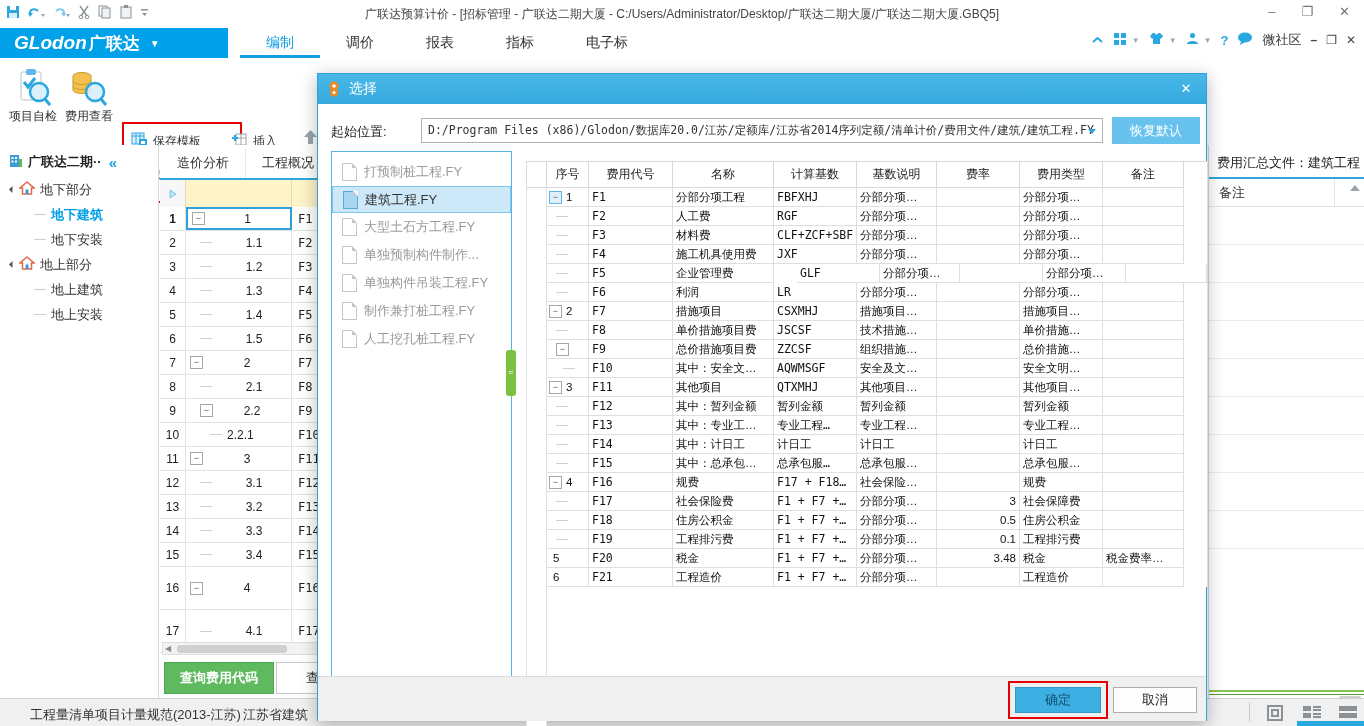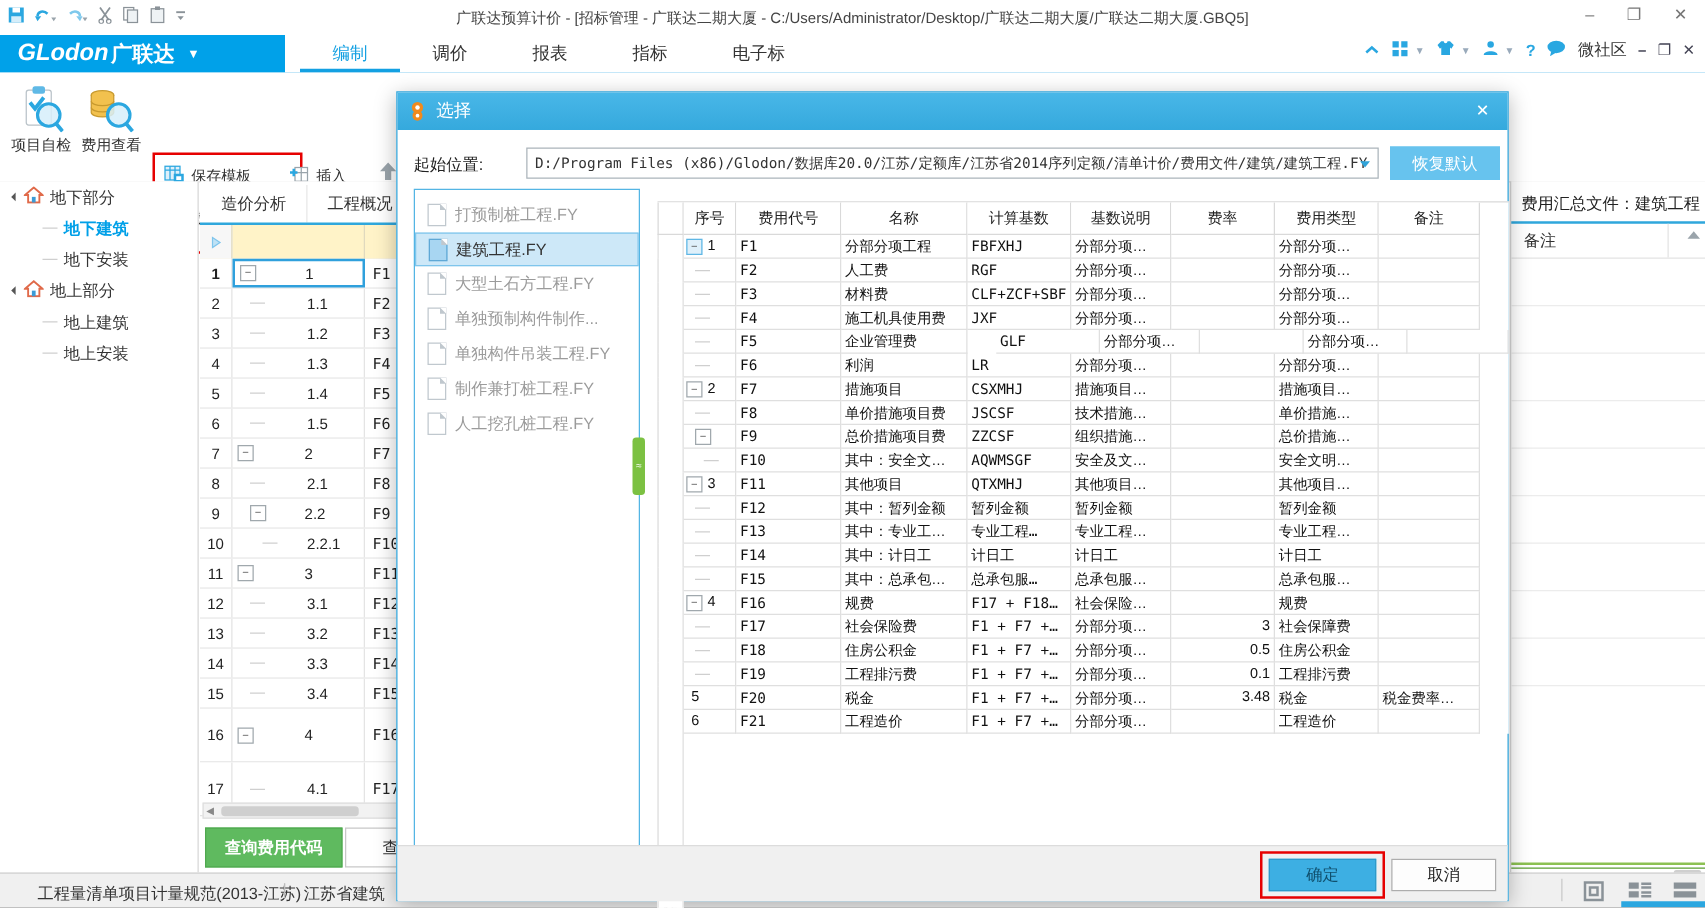--- a/index.html
+++ b/index.html
@@ -299,20 +299,32 @@
           <path d="M2 12 C2 4 22 4 22 12" stroke="#2BA7E0" stroke-width="3" fill="none"></path>
         </svg></div>
     <div class="abs" style="left:650px;top:60px;"><svg width="28" height="13">
           <rect x="4" y="2" width="22" height="11" fill="#fff" stroke="#B5BDC3"></rect>
           <rect x="1" y="5" width="22" height="8" fill="#F2F4F5" stroke="#B5BDC3"></rect>
           <rect x="4" y="8" width="12" height="3" fill="#C8CFD4"></rect>
         </svg></div>
   </div>
 
   <div class="abs sidebar">
+    <div class="side-head">
+      <span><svg width="15" height="15">
+            <rect x="2" y="2" width="9" height="12" fill="#3D9BD6"></rect>
+            <rect x="3.5" y="4" width="2" height="2" fill="#fff"></rect>
+            <rect x="7" y="4" width="2" height="2" fill="#fff"></rect>
+            <rect x="3.5" y="7.5" width="2" height="2" fill="#fff"></rect>
+            <rect x="7" y="7.5" width="2" height="2" fill="#fff"></rect>
+            <rect x="11" y="6" width="3" height="8" fill="#5FB763"></rect>
+          </svg></span>
+      <span>广联达二期··</span>
+      <span class="chev">«</span>
+    </div>
     <div id="side-tree">
         <div class="tree-item">
           <span class="tri"></span>
           <span><svg width="16" height="14" style="margin-right:5px;">
               <path d="M8 1 L15 7 L12.5 7 L12.5 13 L3.5 13 L3.5 7 L1 7 Z" fill="#fff" stroke="#E06A4A" stroke-width="1.5"></path>
               <rect x="6.5" y="8.5" width="3" height="4.5" fill="#3D9BD6"></rect>
             </svg></span>
           <span>地下部分</span>
         </div>
         <div class="tree-item lvl1 selected">
@@ -427,21 +439,21 @@
           <div class="cell" style="width: 106px; padding-left: 14px;">
             <span class="expbox">−</span>
             <span style="flex: 1 1 0%; text-align: center;">2.2</span>
           </div>
           <div class="cell mono" style="width: 60px; border-right: none; padding-left: 6px;">F9</div>
         </div>
         <div class="bg-row" style="height: 23px;">
           <div class="cell numc" style="width: 26px;">10</div>
           <div class="cell" style="width: 106px; padding-left: 24px;">
             <span class="conn"></span>
-            <span style="flex: 1 1 0%; text-align: center;">2.2.1</span>
+            <span style="flex: 1 1 0%; text-align: left;">2.2.1</span>
           </div>
           <div class="cell mono" style="width: 60px; border-right: none; padding-left: 6px;">F10</div>
         </div>
         <div class="bg-row" style="height: 23px;">
           <div class="cell numc" style="width: 26px;">11</div>
           <div class="cell" style="width: 106px; padding-left: 4px;">
             <span class="expbox">−</span>
             <span style="flex: 1 1 0%; text-align: center;">3</span>
           </div>
           <div class="cell mono" style="width: 60px; border-right: none; padding-left: 6px;">F11</div>

